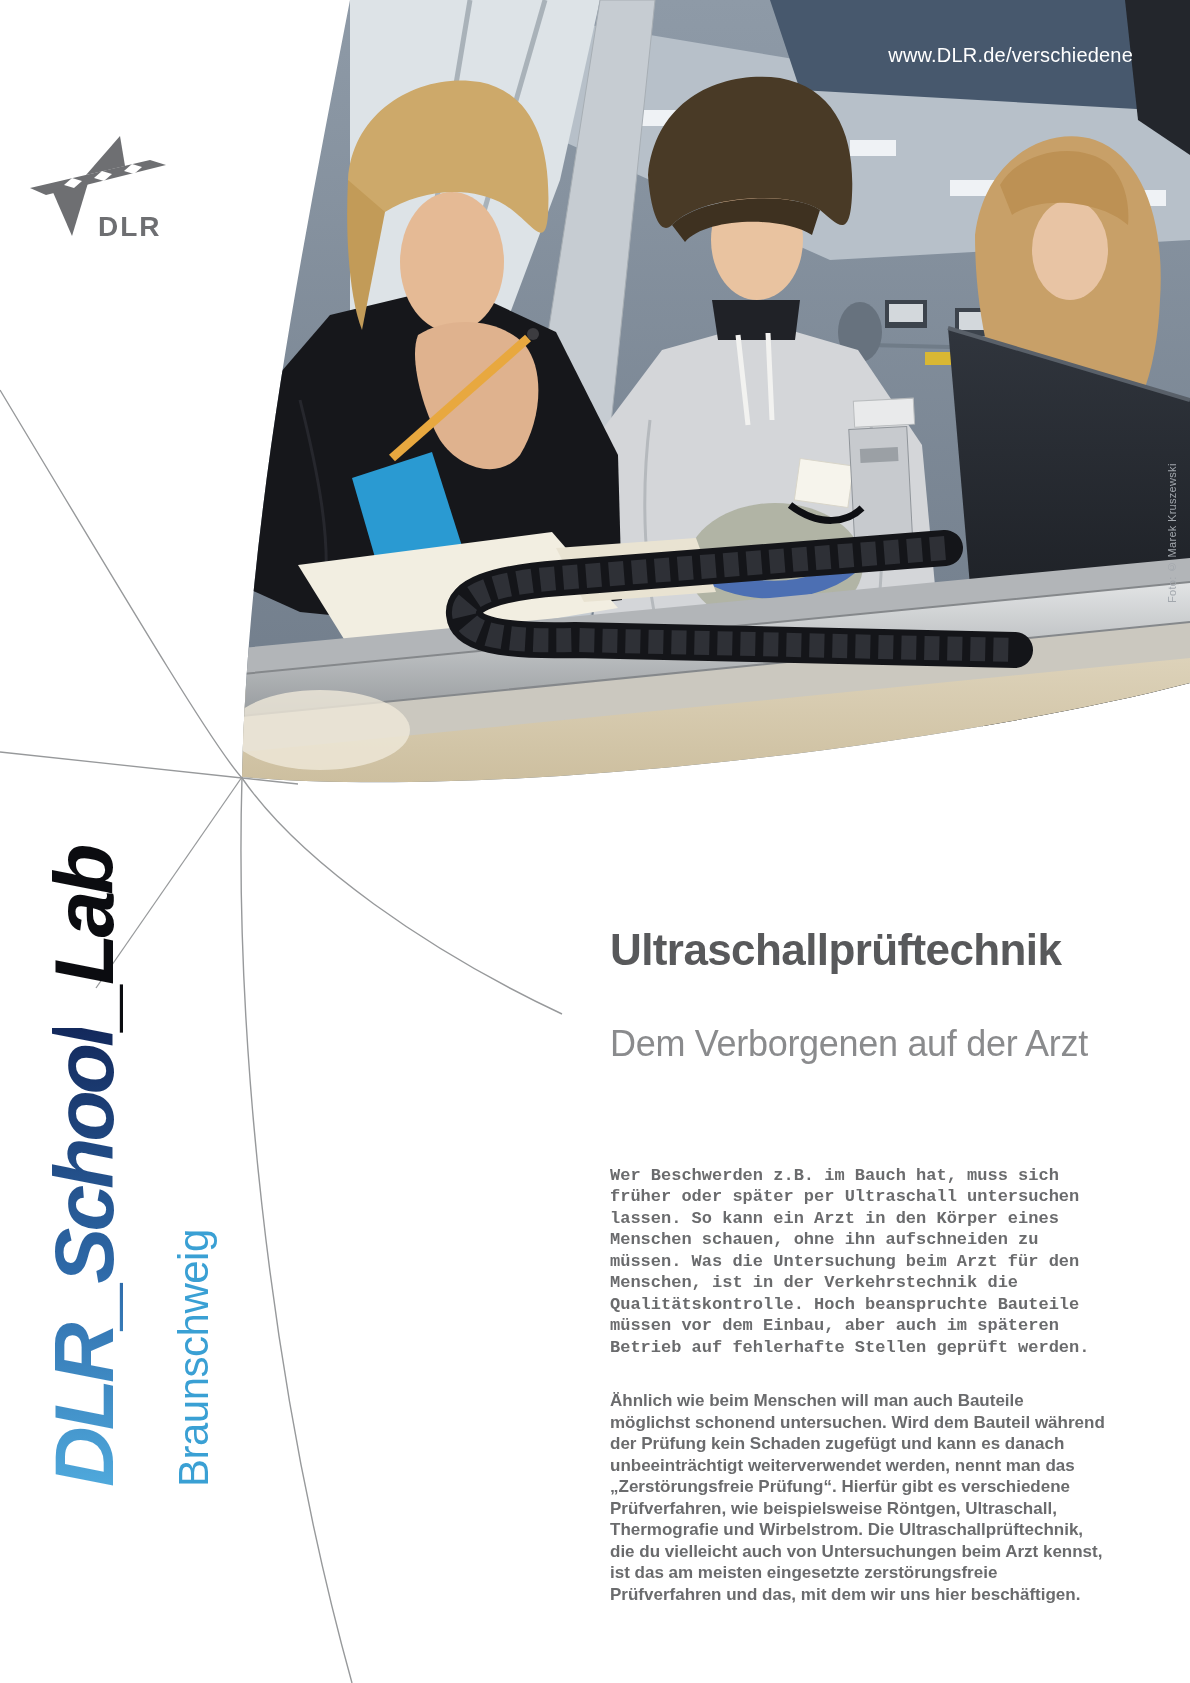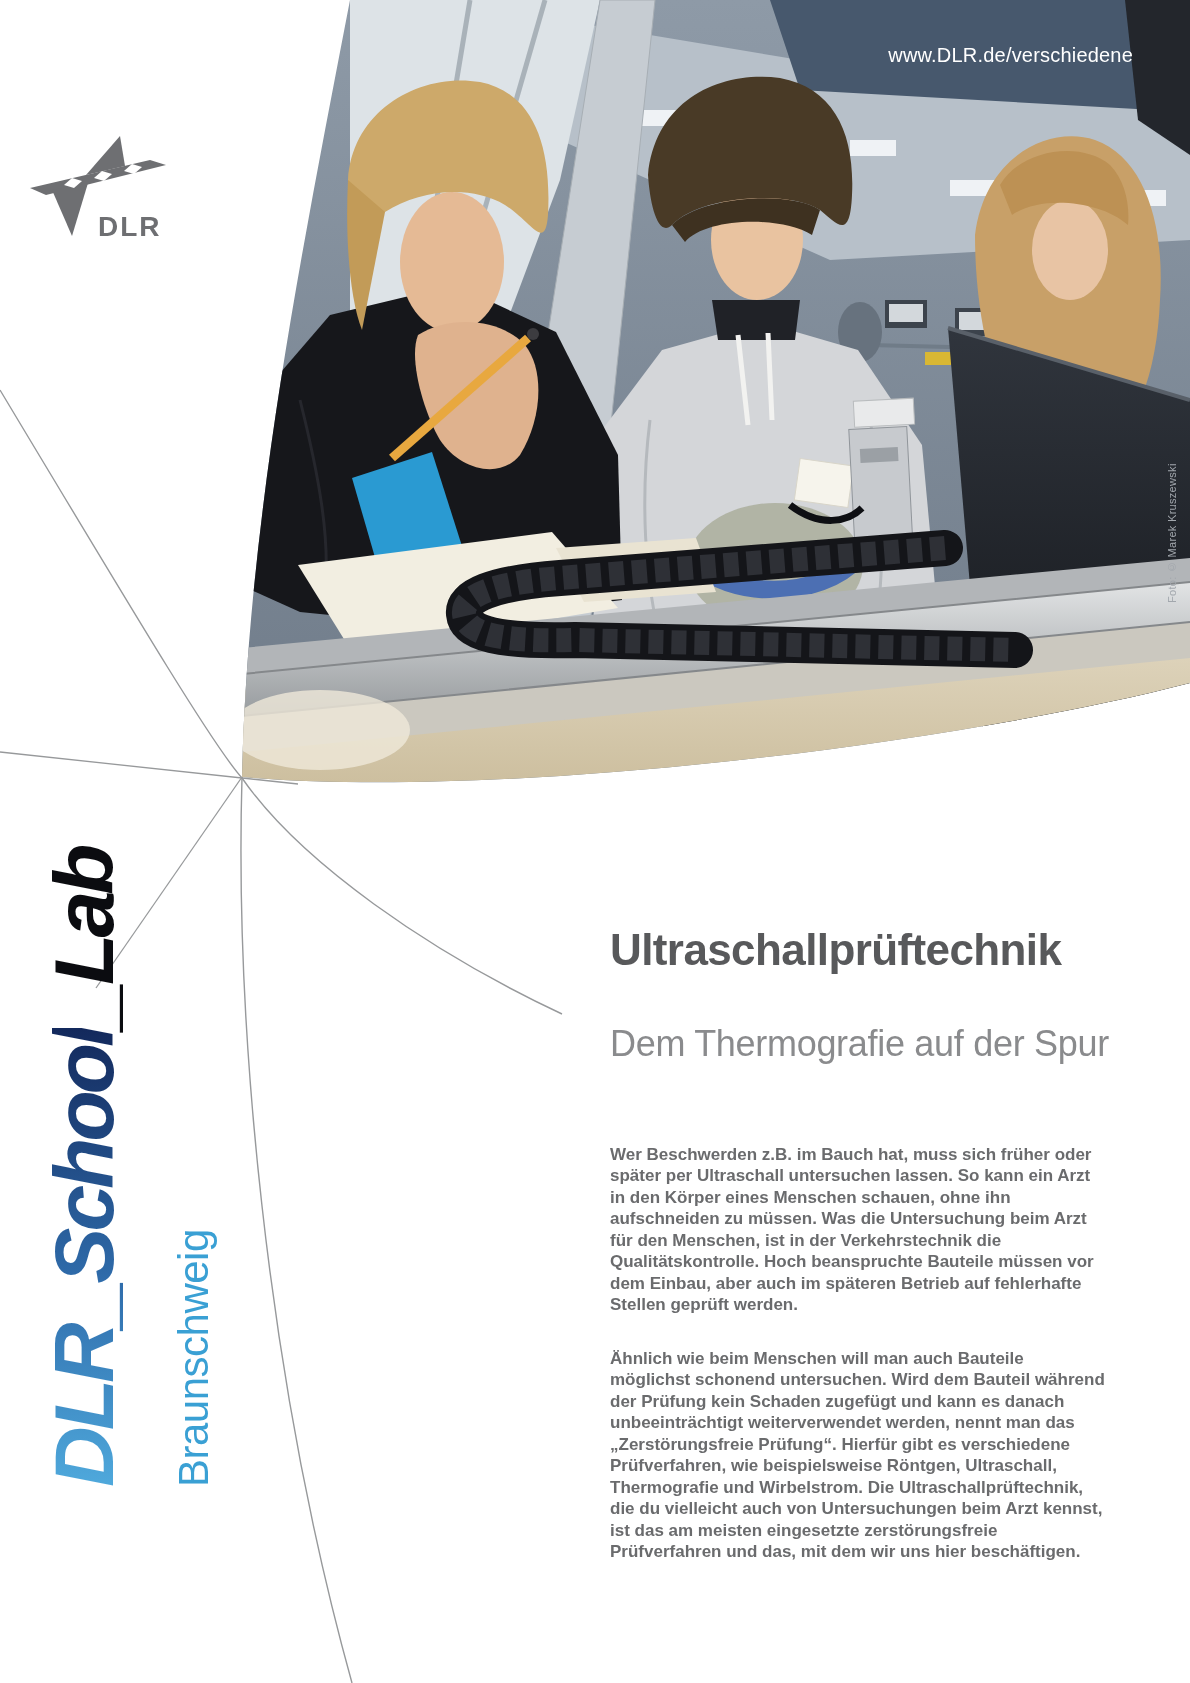--- a/index.html
+++ b/index.html
@@ -27,21 +27,21 @@
         writing-mode:vertical-rl;transform:rotate(180deg);
         font-size:42px;font-weight:normal;color:#3aa0d4;letter-spacing:-0.5px;white-space:nowrap;}
 
   .article{position:absolute;left:610px;top:926px;width:505px;z-index:2;}
   .article h1{margin:0;font-size:44px;font-weight:bold;color:#58595b;
               line-height:1.08;letter-spacing:-0.6px;}
   .article h2{margin:50px 0 0 0;font-size:36px;font-weight:normal;color:#8a8b8d;
               letter-spacing:-0.3px;line-height:1.12;}
   .article p{margin:0;width:497px;font-size:17px;font-weight:bold;color:#6a6b6d;
              line-height:21.5px;}
-  .article p.first{margin-top:80px;}
+  .article p.first{margin-top:101px;font-family:Liberation Mono, monospace;}
   .article p.second{margin-top:32px;}
 </style>
 </head>
 <body>
 
 <div id="page">
 
   <svg id="deco" width="1190" height="1683" viewBox="0 0 1190 1683">
     <defs>
       <clipPath id="pc">
@@ -185,18 +185,18 @@
   </svg>
 
   <div class="vlogo-main"><span class="vlogo-blue">DLR_School</span><span class="vlogo-black">_Lab</span></div>
   <div class="vloc">Braunschweig</div>
 
   <div class="url-overlay">www.DLR.de/verschiedene</div>
   <div class="photo-credit">Foto: © Marek Kruszewski</div>
 
   <div class="article">
     <h1>Ultraschallprüftechnik</h1>
-    <h2>Dem Thermografie auf der Spur</h2>
+    <h2>Dem Verborgenen auf der Arzt</h2>
     <p class="first">Wer Beschwerden z.B. im Bauch hat, muss sich früher oder später per Ultraschall untersuchen lassen. So kann ein Arzt in den Körper eines Menschen schauen, ohne ihn aufschneiden zu müssen. Was die Untersuchung beim Arzt für den Menschen, ist in der Verkehrstechnik die Qualitätskontrolle. Hoch beanspruchte Bauteile müssen vor dem Einbau, aber auch im späteren Betrieb auf fehlerhafte Stellen geprüft werden.</p>
     <p class="second">Ähnlich wie beim Menschen will man auch Bauteile möglichst schonend untersuchen. Wird dem Bauteil während der Prüfung kein Schaden zugefügt und kann es danach unbeeinträchtigt weiterverwendet werden, nennt man das „Zerstörungsfreie Prüfung“. Hierfür gibt es verschiedene Prüfverfahren, wie beispielsweise Röntgen, Ultraschall, Thermografie und Wirbelstrom. Die Ultraschallprüftechnik, die du vielleicht auch von Untersuchungen beim Arzt kennst, ist das am meisten eingesetzte zerstörungsfreie Prüfverfahren und das, mit dem wir uns hier beschäftigen.</p>
   </div>
 
 </div>
 
 </body></html>

